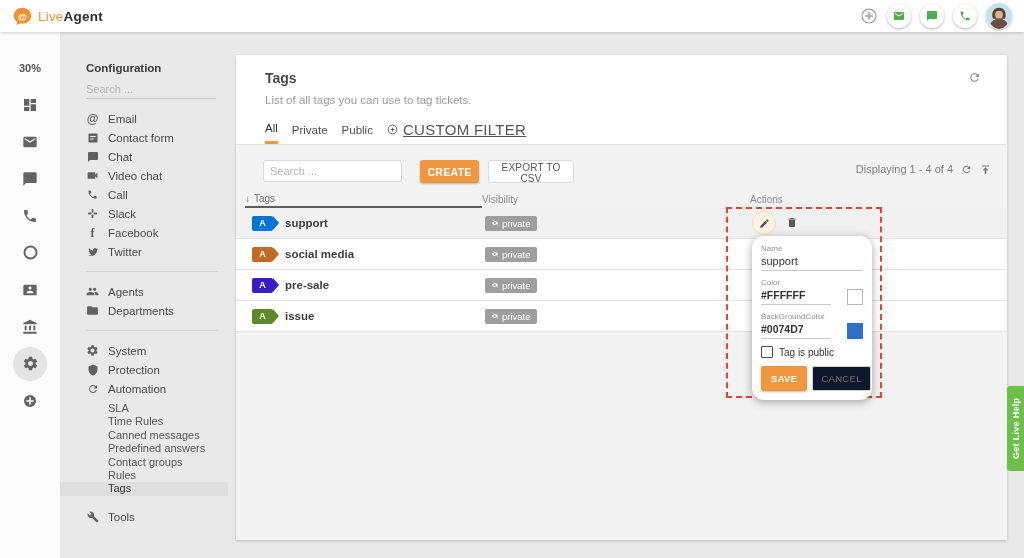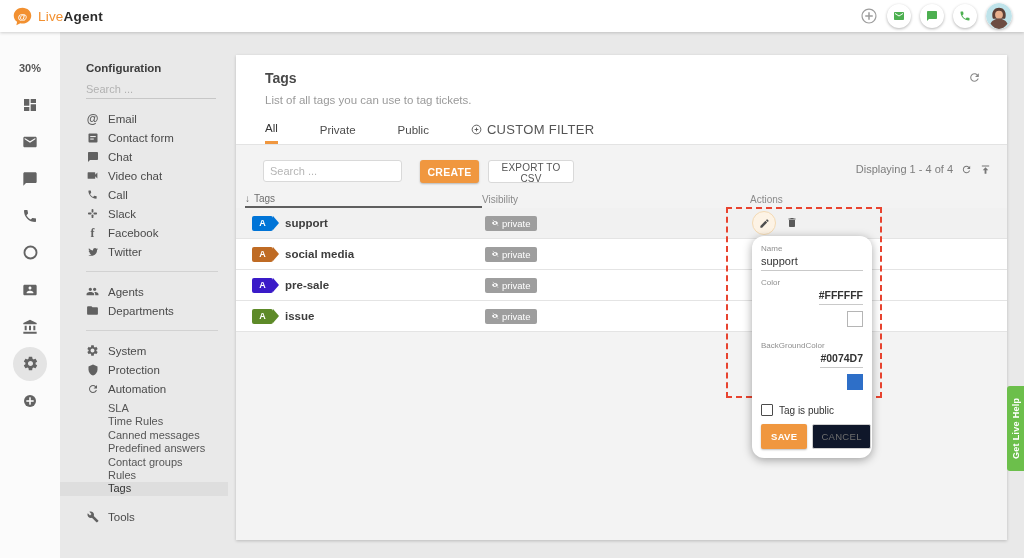--- a/index.html
+++ b/index.html
@@ -42,24 +42,24 @@
   .at{font-size:12px;font-weight:700;line-height:1;}
   .fb{font-size:12px;font-weight:700;line-height:1;font-family:"Liberation Serif",serif;}
   
   .panel{position:absolute;left:236px;top:55px;width:771px;height:485px;background:#f3f3f3;
          box-shadow:0 1px 3px rgba(0,0,0,.2);z-index:3;}
   .panel-head{position:absolute;left:0;top:0;width:100%;height:90px;background:#fff;}
   .p-title{position:absolute;left:29px;top:15px;font-size:14px;font-weight:700;color:#4a4a4a;}
   .p-sub{position:absolute;left:29px;top:39px;font-size:11.5px;color:#9a9a9a;}
   .p-refresh{position:absolute;right:26px;top:16px;color:#8a8a8a;cursor:pointer;}
   .tabs-row{position:absolute;left:0;top:66px;width:100%;height:24px;border-bottom:1px solid #e3e3e3;
-            display:flex;padding-left:29px;box-sizing:border-box;gap:42px;}
+            display:flex;padding-left:29px;box-sizing:border-box;gap:14px;}
   .tab{font-size:11.5px;color:#4c4c4c;padding-bottom:6px;display:flex;align-items:center;gap:5px;cursor:pointer;}
   .tab.active{border-bottom:3px solid #f0973f;font-weight:400;color:#333;}
-  .tab.filter{font-size:13px;letter-spacing:.3px;color:#555;}
+  .tab.filter{font-size:15px;letter-spacing:.3px;color:#555;text-decoration:underline;}
   
   .toolbar{position:absolute;left:0;top:103px;width:100%;height:30px;}
   .t-search{position:absolute;left:27px;top:2px;width:125px;height:18px;border:1px solid #d9d9d9;border-radius:3px;
             background:#fff;font-size:11px;padding:1px 6px;color:#555;outline:none;font-family:inherit;}
   .t-search::placeholder{color:#b5b5b5;}
   .btn-create{position:absolute;left:184px;top:2px;width:59px;height:23px;border:none;border-radius:3px;color:#fff;
               font-size:10.5px;font-weight:700;letter-spacing:.3px;cursor:pointer;box-shadow:0 1px 2px rgba(0,0,0,.25);font-family:inherit;}
   .btn-export{position:absolute;left:252px;top:2px;width:86px;height:23px;background:#fff;border:1px solid #d9d9d9;
               border-radius:3px;color:#555;font-size:10px;letter-spacing:.2px;cursor:pointer;font-family:inherit;}
   .t-right{position:absolute;right:16px;top:5px;display:flex;align-items:center;gap:8px;color:#777;}
@@ -85,21 +85,21 @@
   
   .dashed-box{position:absolute;left:726px;top:207px;width:156px;height:191px;border:2px dashed #e8432f;
               box-sizing:border-box;z-index:45;pointer-events:none;}
   .edit-circle{position:absolute;left:752px;top:211px;width:24px;height:24px;border-radius:50%;background:#fdf3e5;
                border:1px solid #f3dab4;display:flex;align-items:center;justify-content:center;color:#4f4f4f;z-index:46;cursor:pointer;box-sizing:border-box;}
   .trash-btn{position:absolute;left:786px;top:216px;color:#5a5a5a;z-index:46;cursor:pointer;}
   .popup{position:absolute;left:752px;top:236px;width:120px;background:#fff;z-index:50;
          box-shadow:0 2px 10px rgba(0,0,0,.35);padding:8px 9px 9px;box-sizing:border-box;border-radius:12px;}
   .f-label{font-size:8px;color:#8f8f8f;margin-bottom:2px;}
   .f-value{font-size:11px;color:#333;border-bottom:1px solid #c9c9c9;padding-bottom:3px;margin-bottom:7px;}
-  .f-hexrow{display:flex;align-items:flex-end;gap:6px;margin-bottom:14px;flex-direction:column;}
+  .f-hexrow{display:flex;align-items:flex-end;gap:16px;margin-bottom:7px;}
   .f-hex{flex:1;font-size:10.5px;font-weight:700;color:#333;border-bottom:1px solid #c9c9c9;padding-bottom:3px;}
   .swatch{width:16px;height:16px;border:1px solid #b5b5b5;box-sizing:border-box;cursor:pointer;}
   .cb-row{display:flex;align-items:center;gap:6px;margin:3px 0 8px;}
   .cb{width:10px;height:10px;border:1.5px solid #4b4b4b;border-radius:1px;cursor:pointer;}
   .cb-label{font-size:10px;color:#333;}
   .btn-row{display:flex;gap:5px;}
   .btn-save{border:none;border-radius:2px;color:#fff;font-size:9.5px;font-weight:700;padding:6px 10px;cursor:pointer;
             box-shadow:0 1px 2px rgba(0,0,0,.25);font-family:inherit;letter-spacing:.3px;}
   .btn-cancel{background:#0f172a;border:1px solid #cfcfcf;border-radius:2px;color:#6e6e6e;font-size:9.5px;
               padding:6px 8px;cursor:pointer;font-family:inherit;letter-spacing:.3px;}

